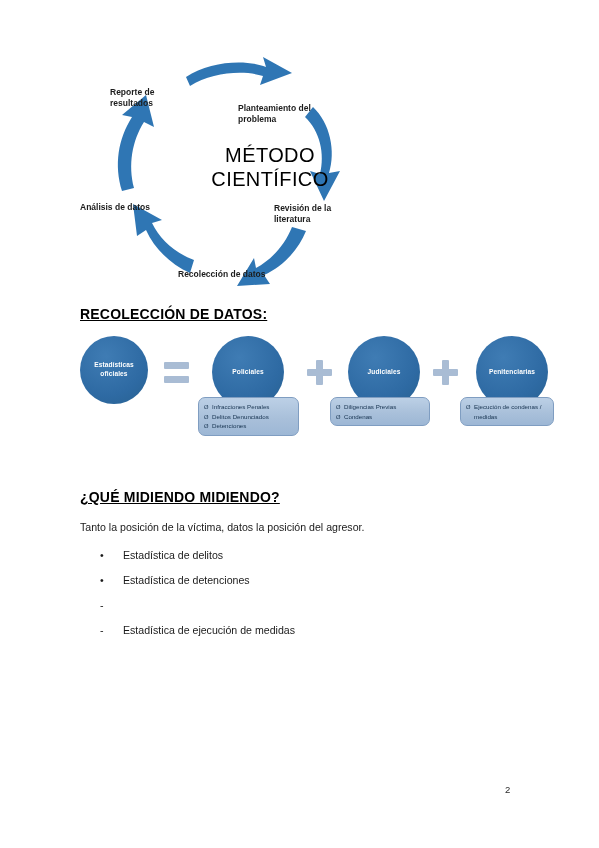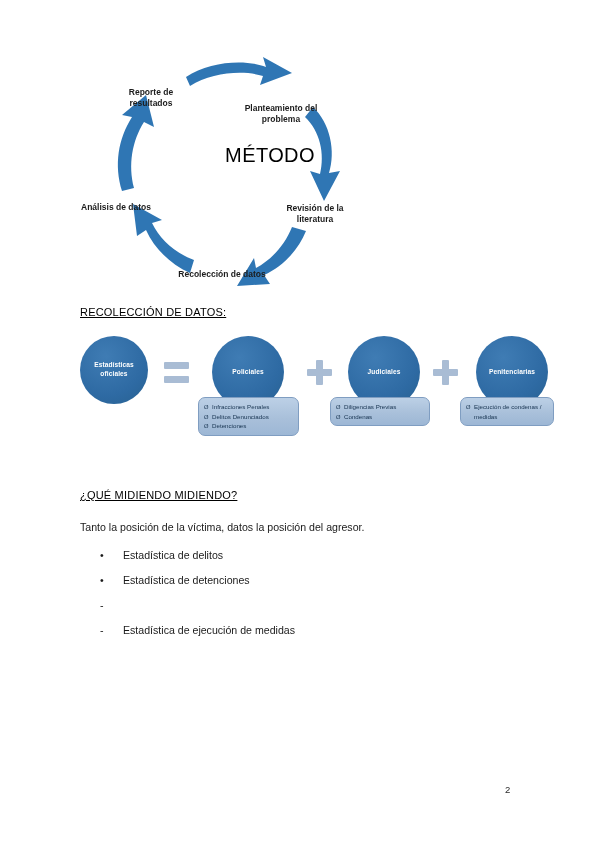--- a/index.html
+++ b/index.html
@@ -45,34 +45,33 @@
     line-height: 1.22;
     letter-spacing: 0.4px;
     color: #000000;
     font-family: "Liberation Sans", sans-serif;
   }
   .cyc-label {
     position: absolute;
     font-size: 8.5px;
     line-height: 1.35;
     color: #1c1c1c;
-    text-align: center;
     font-weight: 600;
   }
   .lbl-reporte    { left: 40px;  top: 32px;  width: 82px; }
   .lbl-plantea    { left: 168px; top: 32px;  width: 86px; margin-top: 16px; }
   .lbl-revision   { left: 204px; top: 148px; width: 82px; }
   .lbl-recoleccion{ left: 108px; top: 214px; width: 88px; }
   .lbl-analisis   { left: 10px;  top: 147px; width: 72px; }
 
   
   .heading {
     position: absolute;
-    font-size: 11px;
-    font-weight: normal;
+    font-size: 14px;
+    font-weight: bold;
     text-decoration: underline;
     color: #000000;
     letter-spacing: 0.2px;
     white-space: nowrap;
   }
   .heading-recoleccion { left: 80px; top: 306px; }
   .heading-midiendo    { left: 80px; top: 489px; }
 
   
   .collect {
@@ -223,20 +222,21 @@
         <path class="ar" d="M120 218 C 100 209, 84 193, 76 175 L 67 181 L 63 149 L 92 165 L 82 168 C 90 184, 103 197, 124 205 Z"></path>
       </g>
 
       <g>
         <path class="ar" d="M52 136 C 44 110, 48 84, 62 62 L 52 60 L 76 40 L 84 72 L 74 67 C 62 86, 58 110, 64 133 Z"></path>
       </g>
     </svg>
 
     <div class="cycle-center">
       <div>MÉTODO</div>
+      <div>CIENTÍFICO</div>
     </div>
 
     <div class="cyc-label lbl-reporte">Reporte de resultados</div>
     <div class="cyc-label lbl-plantea">Planteamiento del problema</div>
     <div class="cyc-label lbl-revision">Revisión de la literatura</div>
     <div class="cyc-label lbl-recoleccion">Recolección de datos</div>
     <div class="cyc-label lbl-analisis">Análisis de datos</div>
   </div>
 
   <div class="heading heading-recoleccion">RECOLECCIÓN DE DATOS:</div>

